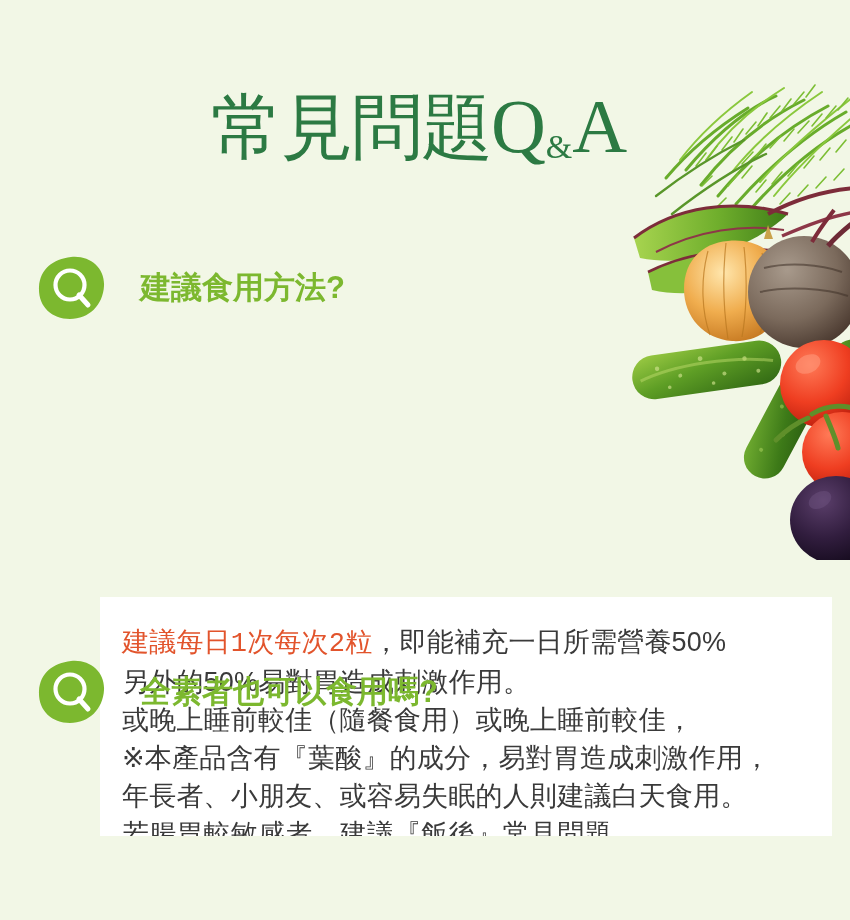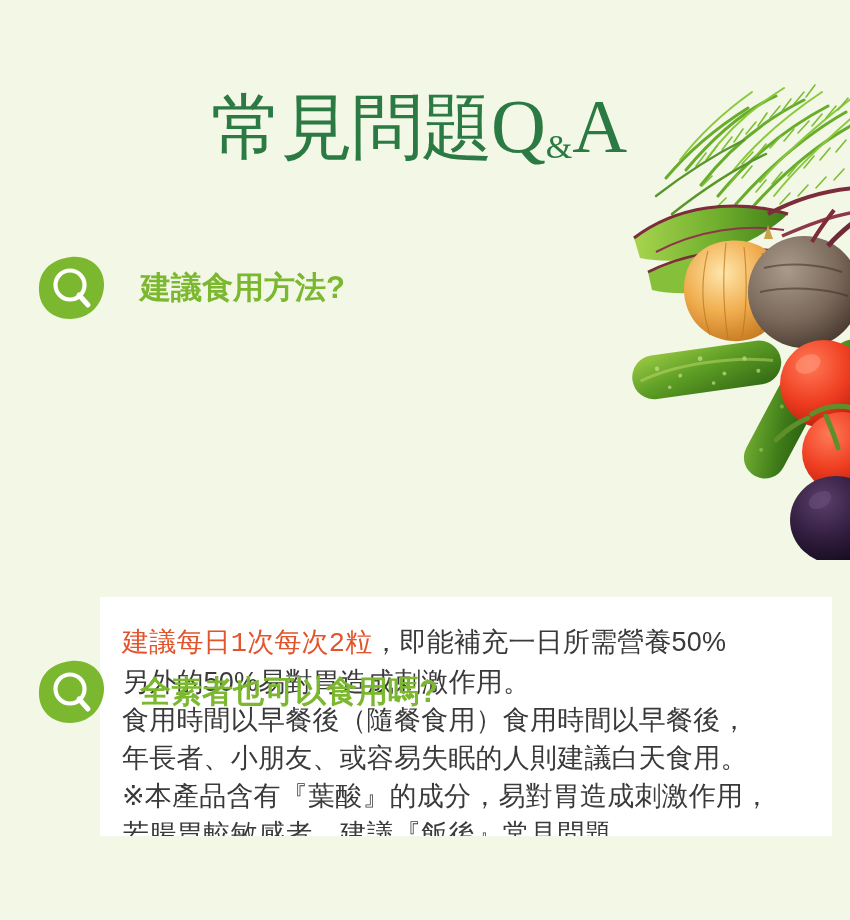--- a/index.html
+++ b/index.html
@@ -334,23 +334,23 @@
           <path d="M33 1 C 52 -1 67 12 66 30 C 65 49 51 63 32 63 C 13 63 0 50 1 31 C 2 13 15 3 33 1 Z" fill="#7cb82f"></path>
           <circle cx="32" cy="29" r="14.5" fill="none" stroke="#ffffff" stroke-width="4.2"></circle>
           <path d="M41 39 L 50 49" stroke="#ffffff" stroke-width="5" stroke-linecap="round"></path>
         </svg>
       </div>
       <div class="q-text">建議食用方法?</div>
     </div>
     <div class="answer-card" id="card-1">
       <div class="ans-line"><span class="hl">建議每日1次每次2粒</span><span>，即能補充一日所需營養50%</span></div>
       <div class="ans-line">另外的50%易對胃造成刺激作用。</div>
-      <div class="ans-line">食用時間以早餐後（隨餐食用）食用時間以早餐後，</div>
+      <div class="ans-line">或晚上睡前較佳（隨餐食用）或晚上睡前較佳，</div>
+      <div class="ans-line">※本產品含有『葉酸』的成分，易對胃造成刺激作用，</div>
       <div class="ans-line">年長者、小朋友、或容易失眠的人則建議白天食用。</div>
-      <div class="ans-line">※本產品含有『葉酸』的成分，易對胃造成刺激作用，</div>
       <div class="ans-line">若腸胃較敏感者，建議『飯後』常見問題。</div>
     </div>
   </div>
 
   <div class="qa-block" id="block-2">
     <div class="q-header">
       <div class="q-badge">
         <svg width="68" height="64" viewBox="0 0 68 64" xmlns="http://www.w3.org/2000/svg">
           <path d="M33 1 C 52 -1 67 12 66 30 C 65 49 51 63 32 63 C 13 63 0 50 1 31 C 2 13 15 3 33 1 Z" fill="#7cb82f"></path>
           <circle cx="32" cy="29" r="14.5" fill="none" stroke="#ffffff" stroke-width="4.2"></circle>

